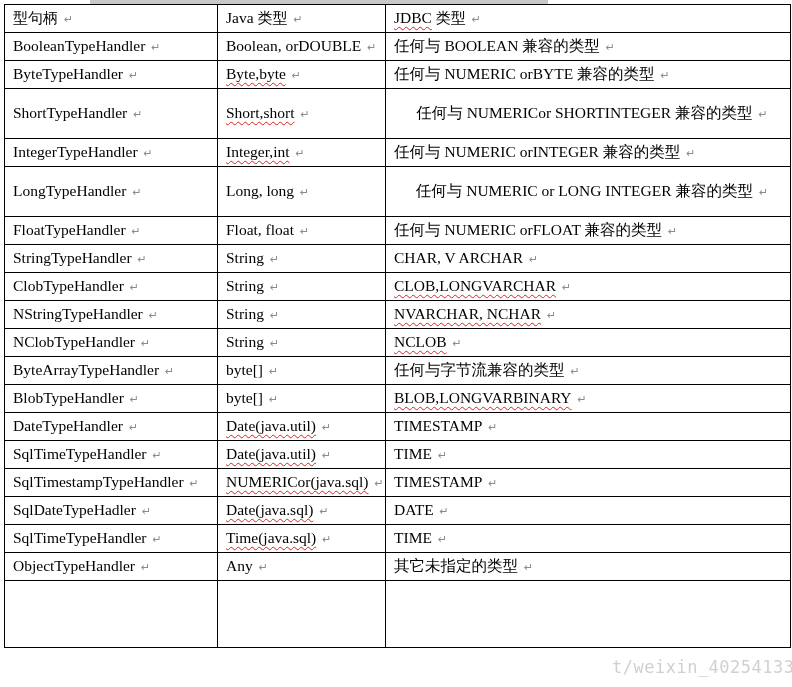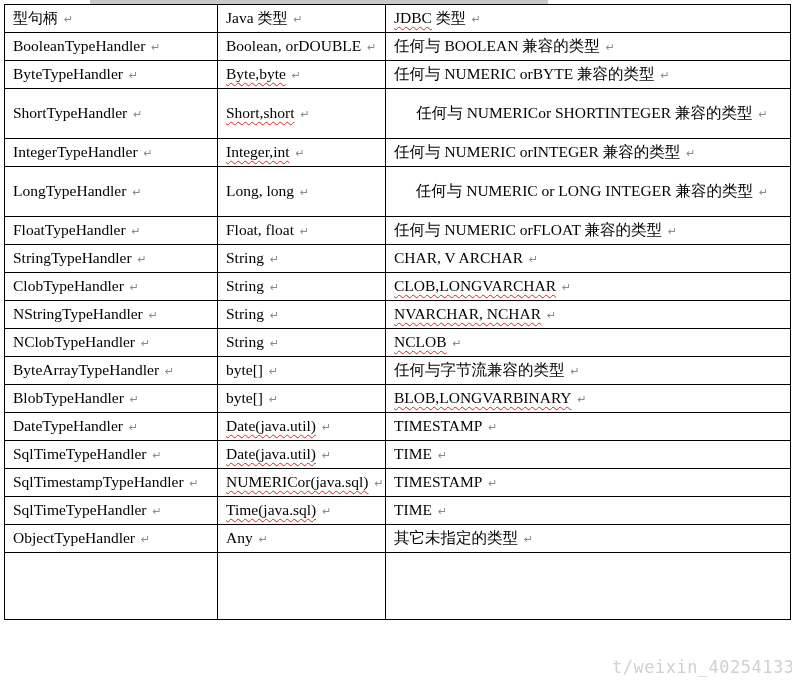--- a/index.html
+++ b/index.html
@@ -112,20 +112,25 @@
         <td><span>SqlTimeTypeHandler</span><span class="pm">↵</span></td>
         <td><span class="spell">Date(java.util)</span><span class="pm">↵</span></td>
         <td><span>TIME</span><span class="pm">↵</span></td>
       </tr>
       <tr class="r1">
         <td><span>SqlTimestampTypeHandler</span><span class="pm">↵</span></td>
         <td><span class="spell">NUMERICor(java.sql)</span><span class="pm">↵</span></td>
         <td><span>TIMESTAMP</span><span class="pm">↵</span></td>
       </tr>
       <tr class="r1">
+        <td><span>SqlDateTypeHadler</span><span class="pm">↵</span></td>
+        <td><span class="spell">Date(java.sql)</span><span class="pm">↵</span></td>
+        <td><span>DATE</span><span class="pm">↵</span></td>
+      </tr>
+      <tr class="r1">
         <td><span>SqlTimeTypeHandler</span><span class="pm">↵</span></td>
         <td><span class="spell">Time(java.sql)</span><span class="pm">↵</span></td>
         <td><span>TIME</span><span class="pm">↵</span></td>
       </tr>
       <tr class="r1">
         <td><span>ObjectTypeHandler</span><span class="pm">↵</span></td>
         <td><span>Any</span><span class="pm">↵</span></td>
         <td><span>其它未指定的类型</span><span class="pm">↵</span></td>
       </tr>
       <tr class="r3">

